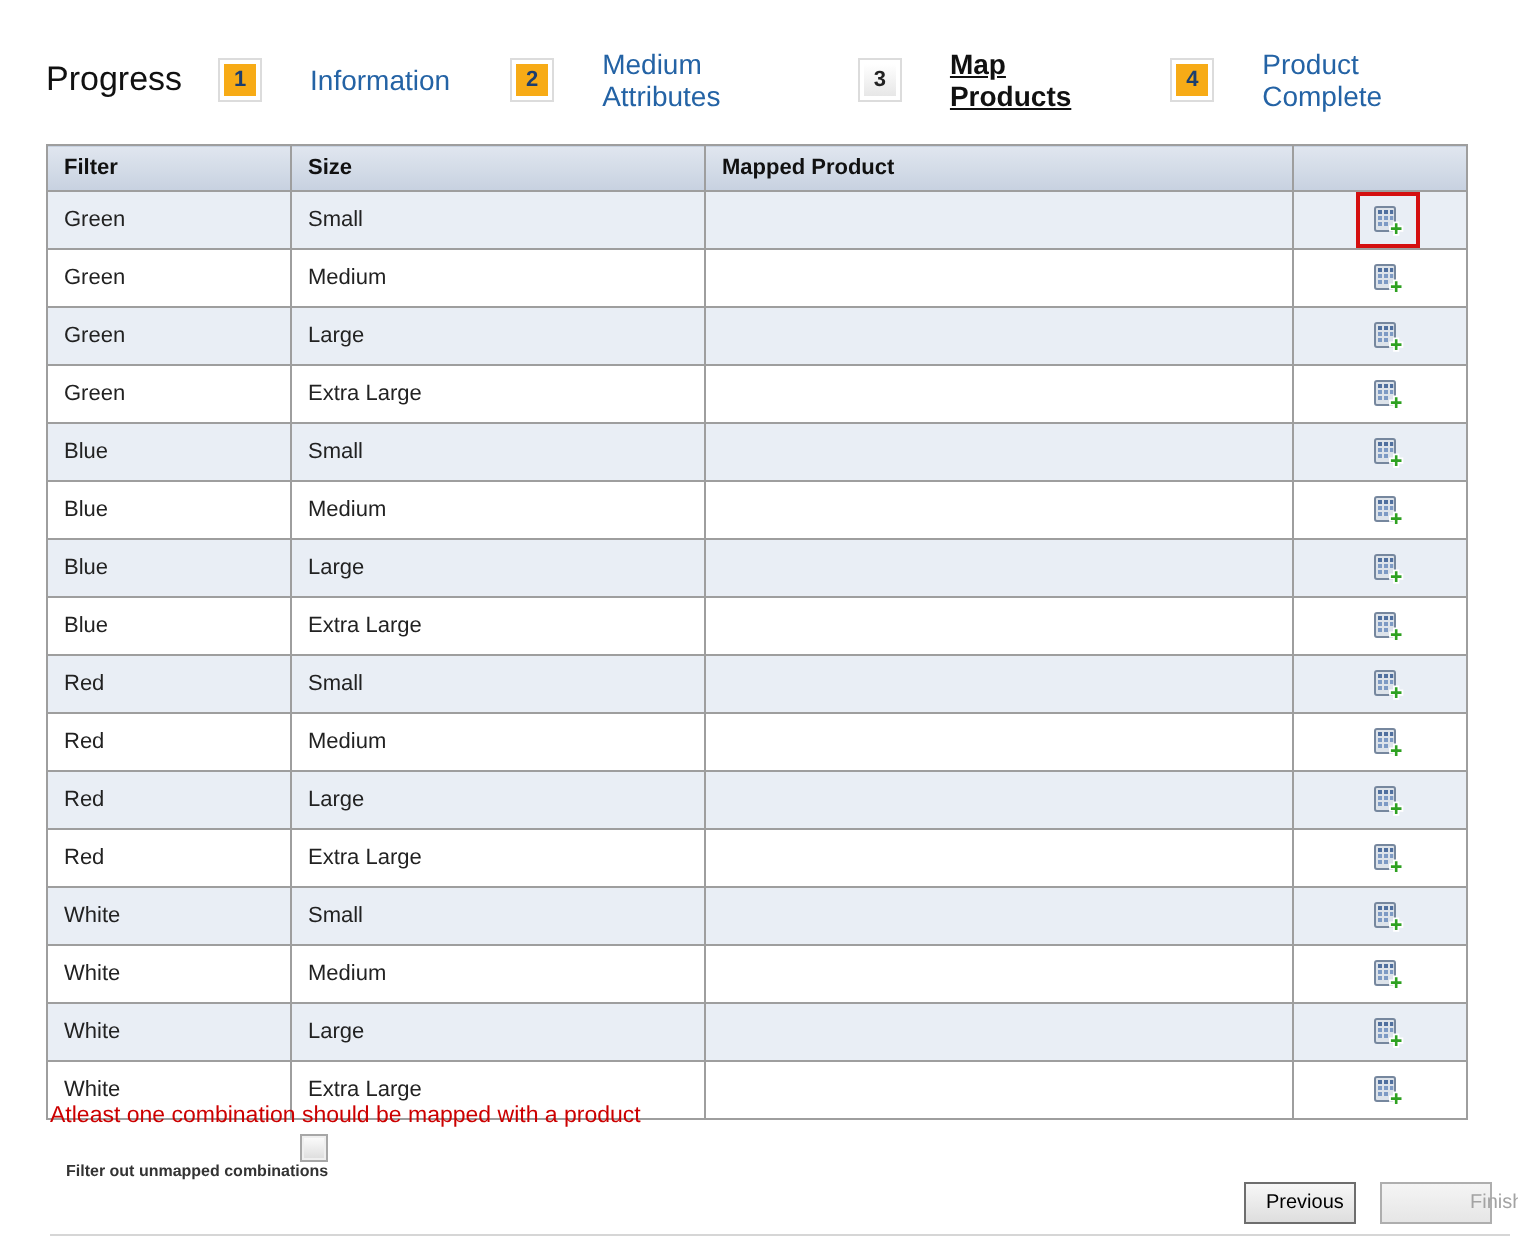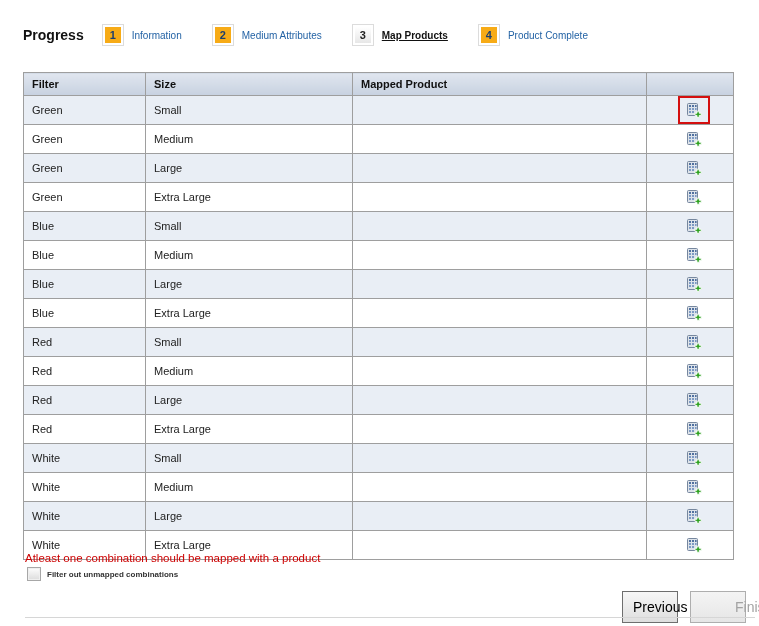--- a/index.html
+++ b/index.html
@@ -1,27 +1,27 @@
 <!DOCTYPE html>
 <html><head>
 <meta charset="utf-8">
 <style>
   html,body{margin:0;padding:0;background:#fff;}
   body{font-family:"Liberation Sans",sans-serif;-webkit-font-smoothing:antialiased;}
   .page{position:relative;width:759px;height:626px;background:#fff;overflow:hidden;}
 
   
   .progress-bar{position:absolute;left:23px;top:24px;display:flex;align-items:center;}
-  .progress-title{font-size:14px;font-weight:bold;color:#111;letter-spacing:0px;margin-right:18px;}
+  .progress-title{font-size:17px;font-weight:normal;color:#111;letter-spacing:0px;margin-right:18px;}
   .step{display:flex;align-items:center;margin-right:30px;}
   .step-box{width:16px;height:16px;border:1px solid #dcdcdc;background:#fff;padding:2px;display:flex;align-items:center;justify-content:center;}
   .step-num{width:16px;height:16px;display:flex;align-items:center;justify-content:center;
             font-size:11px;font-weight:bold;color:#1c3e6e;background:#f7ab16;}
   .step.current .step-num{background:linear-gradient(#ffffff,#e7e7e7);color:#222;}
-  .step-label{margin-left:8px;font-size:10px;color:#2463a5;cursor:pointer;}
+  .step-label{margin-left:24px;font-size:14px;color:#2463a5;cursor:pointer;}
   .step.current .step-label{color:#111;font-weight:bold;text-decoration:underline;}
 
   
   table.combos{position:absolute;left:23px;top:72px;width:710px;border-collapse:collapse;table-layout:fixed;}
   table.combos col.c-color{width:122px;}
   table.combos col.c-size{width:207px;}
   table.combos col.c-mapped{width:294px;}
   table.combos col.c-action{width:87px;}
   table.combos th{height:22px;background:linear-gradient(#e0e6ef,#c7d1e0);
        font-size:11px;font-weight:bold;color:#111;text-align:left;padding:0 0 0 8px;
@@ -30,27 +30,27 @@
        border:1px solid #9e9e9e;background:#fff;}
   table.combos tbody tr:nth-child(odd) td{background:#e9eef5;}
   td.action-cell{text-align:center;padding:0;}
   .icon-wrap{display:inline-flex;align-items:center;justify-content:center;
        padding:4px 6px;border:2px solid transparent;cursor:pointer;vertical-align:middle;}
   .icon-wrap.highlighted{border-color:#d40f0f;}
   .tbl-icon{width:16px;height:16px;display:block;}
 
   
   .error-msg{position:absolute;left:25px;top:552px;font-size:11.5px;color:#cc0000;}
-  .filter-row{position:absolute;left:27px;top:567px;display:flex;align-items:center;}
+  .filter-row{position:absolute;left:27px;top:567px;display:flex;align-items:flex-end;flex-direction:column;}
   .checkbox{width:12px;height:12px;border:1px solid #a7a7a7;background:linear-gradient(#fdfdfd,#dcdcdc);
        box-shadow:inset 0 0 0 1px #efefef;cursor:pointer;}
   .filter-label{margin-left:6px;font-size:8px;font-weight:bold;color:#333;}
 
-  .btn{position:absolute;top:591px;height:32px;font-family:"Liberation Sans",sans-serif;
-       font-size:14px;border:1px solid #6e6e6e;background:linear-gradient(#f7f7f7,#dedede);
+  .btn{position:absolute;top:591px;height:21px;font-family:"Liberation Sans",sans-serif;
+       font-size:10px;border:1px solid #6e6e6e;background:linear-gradient(#f7f7f7,#dedede);
        color:#000;cursor:pointer;padding:0 10px;}
   .btn-previous{left:622px;width:56px;}
   .btn-finish{left:690px;width:46px;border-color:#aeaeae;color:#a3a3a3;
        background:linear-gradient(#f4f4f4,#e6e6e6);cursor:default;padding-left:44px;}
   .bottom-rule{position:absolute;left:25px;top:617px;width:730px;border-top:1px solid #d6d6d6;}
 </style>
 </head>
 <body>
 
 <div class="page">

